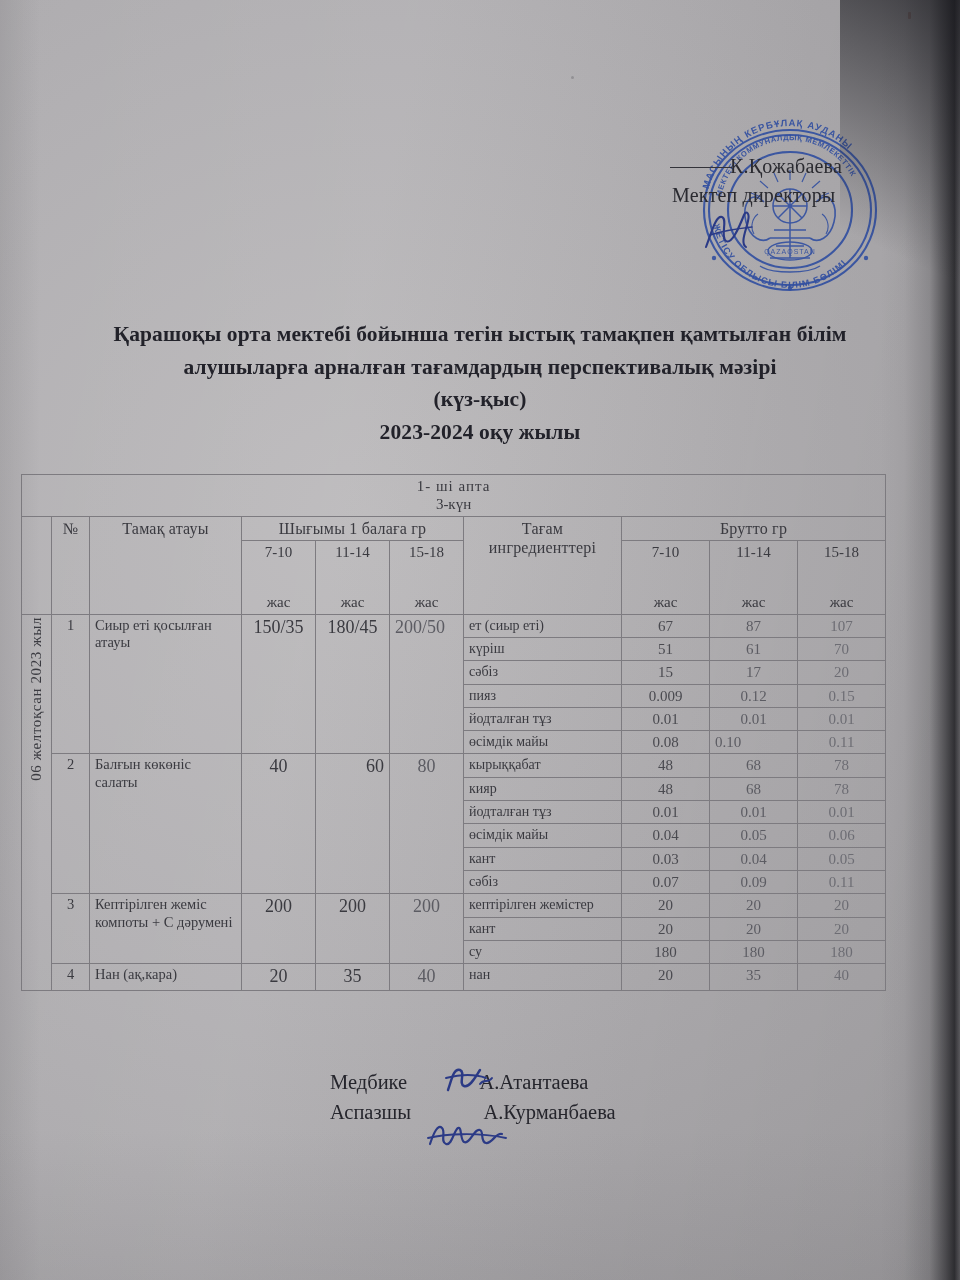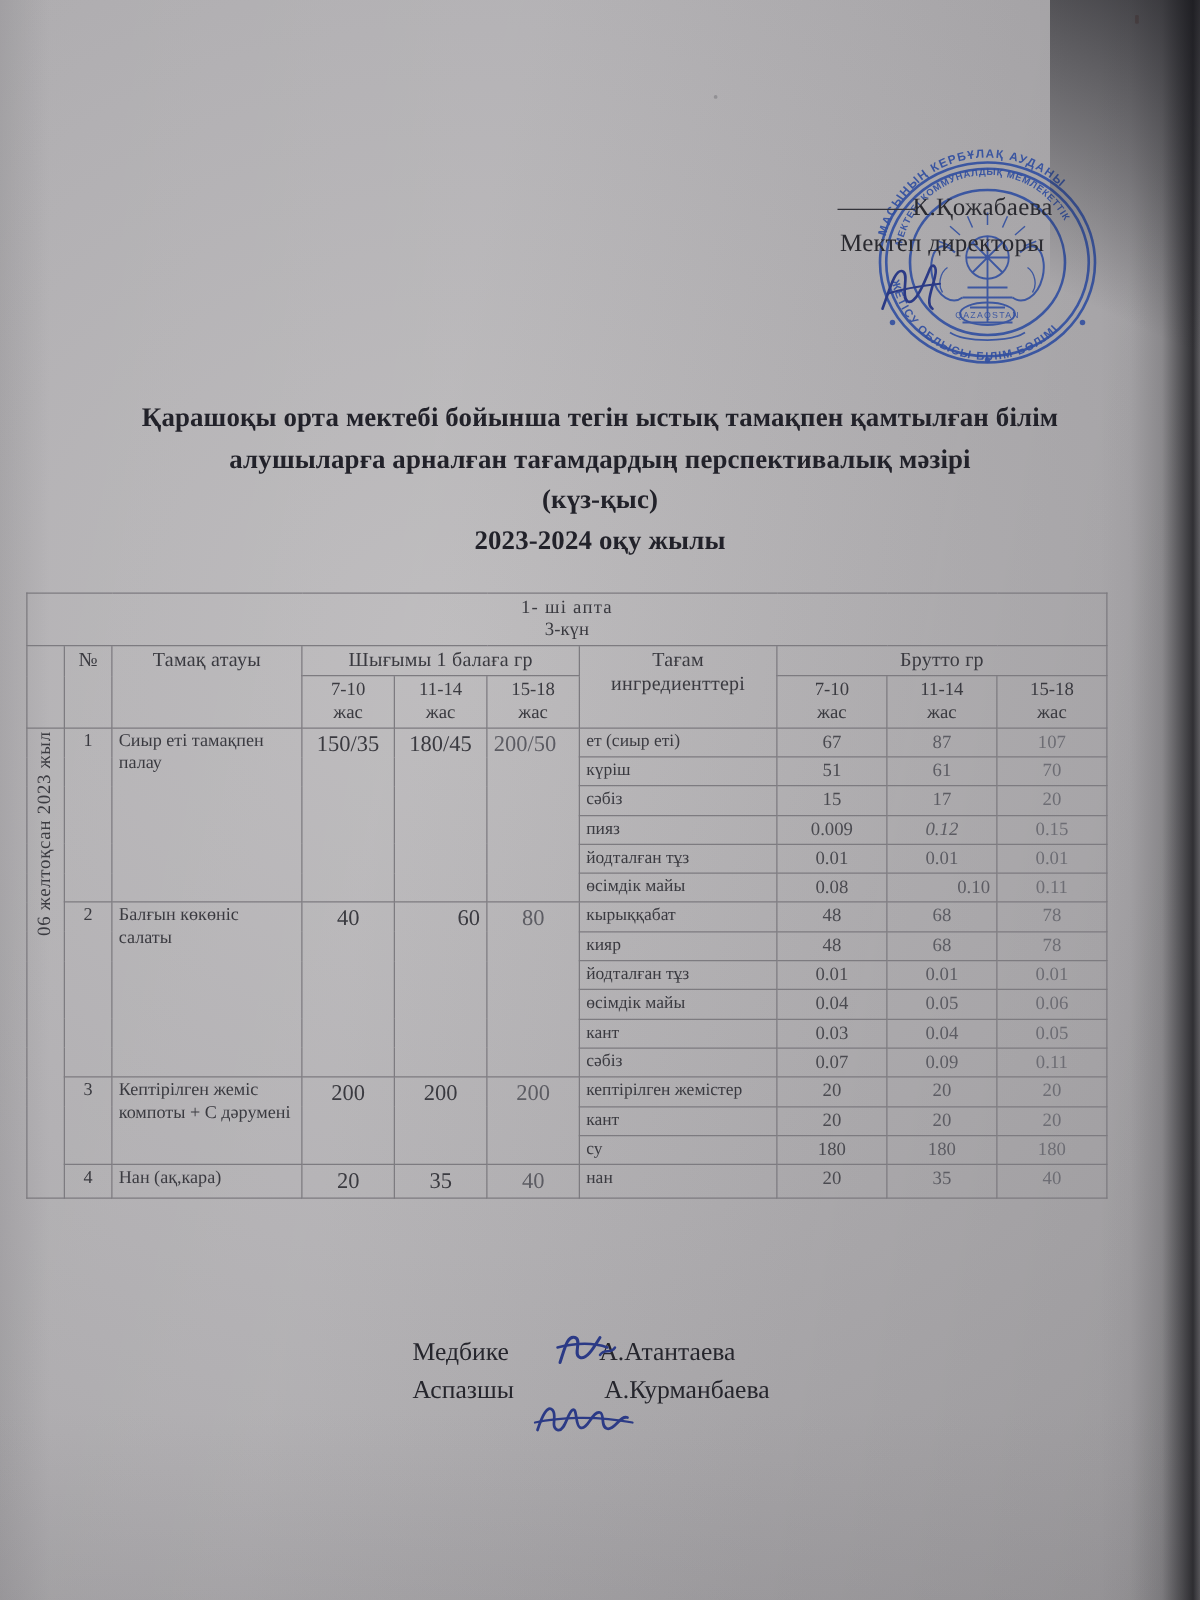--- a/index.html
+++ b/index.html
@@ -149,21 +149,21 @@
     font-size: 16px;
     padding: 5px 4px;
     letter-spacing: .2px;
   }
   .hdr-age {
     font-size: 15px;
     padding: 4px 2px 6px 2px;
     line-height: 1.3;
   }
   .hdr-age .age-r { display: block; }
-  .hdr-age .age-u { display: block; }
+  .hdr-age .age-u { display: block; margin-top: 32px; }
 
   .date-vert {
     width: 30px;
     text-align: center;
     vertical-align: middle;
     padding: 0;
   }
   .date-vert span {
     display: inline-block;
     writing-mode: vertical-rl;
@@ -330,21 +330,21 @@
         <th class="hdr-age">
           <span class="age-r">15-18</span>
           <span class="age-u">жас</span>
         </th>
       </tr>
     </thead>
     <tbody id="table-body">
         <tr>
           <td class="date-vert" rowspan="16"><span>06 желтоқсан  2023 жыл</span></td>
           <td class="c-no" rowspan="6">1</td>
-          <td class="dish-cell" rowspan="6">Сиыр еті тамақпен палау</td>
+          <td class="dish-cell" rowspan="6">Сиыр еті қосылған атауы</td>
           <td class="out-cell " rowspan="6" style="text-align: center;">150/35</td>
           <td class="out-cell " rowspan="6" style="text-align: center;">180/45</td>
           <td class="out-cell fade2" rowspan="6" style="text-align: left;">200/50</td>
           <td class="ingr-cell">ет (сиыр еті)</td>
           <td class="br-cell fade1" style="text-align: center;">67</td>
           <td class="br-cell fade2" style="text-align: center;">87</td>
           <td class="br-cell fade3" style="text-align: center;">107</td>
         </tr>
         <tr>
           <td class="ingr-cell">күріш</td>
@@ -354,33 +354,33 @@
         </tr>
         <tr>
           <td class="ingr-cell">сәбіз</td>
           <td class="br-cell fade1" style="text-align: center;">15</td>
           <td class="br-cell fade2" style="text-align: center;">17</td>
           <td class="br-cell fade3" style="text-align: center;">20</td>
         </tr>
         <tr>
           <td class="ingr-cell">пияз</td>
           <td class="br-cell fade1" style="text-align: center;">0.009</td>
-          <td class="br-cell fade2" style="text-align: center; font-style: italic;">0.12</td>
+          <td class="br-cell fade2" style="text-align: center;">0.12</td>
           <td class="br-cell fade3" style="text-align: center;">0.15</td>
         </tr>
         <tr>
           <td class="ingr-cell">йодталған тұз</td>
           <td class="br-cell fade1" style="text-align: center;">0.01</td>
           <td class="br-cell fade2" style="text-align: center;">0.01</td>
           <td class="br-cell fade3" style="text-align: center;">0.01</td>
         </tr>
         <tr>
           <td class="ingr-cell">өсімдік майы</td>
           <td class="br-cell fade1" style="text-align: center;">0.08</td>
-          <td class="br-cell fade2" style="text-align: right;">0.10</td>
+          <td class="br-cell fade2" style="text-align: left;">0.10</td>
           <td class="br-cell fade3" style="text-align: center;">0.11</td>
         </tr>
         <tr>
           <td class="c-no" rowspan="6">2</td>
           <td class="dish-cell" rowspan="6">Балғын көкөніс салаты</td>
           <td class="out-cell " rowspan="6" style="text-align: center;">40</td>
           <td class="out-cell " rowspan="6" style="text-align: right;">60</td>
           <td class="out-cell fade2" rowspan="6" style="text-align: center;">80</td>
           <td class="ingr-cell">кырыққабат</td>
           <td class="br-cell fade1" style="text-align: center;">48</td>

